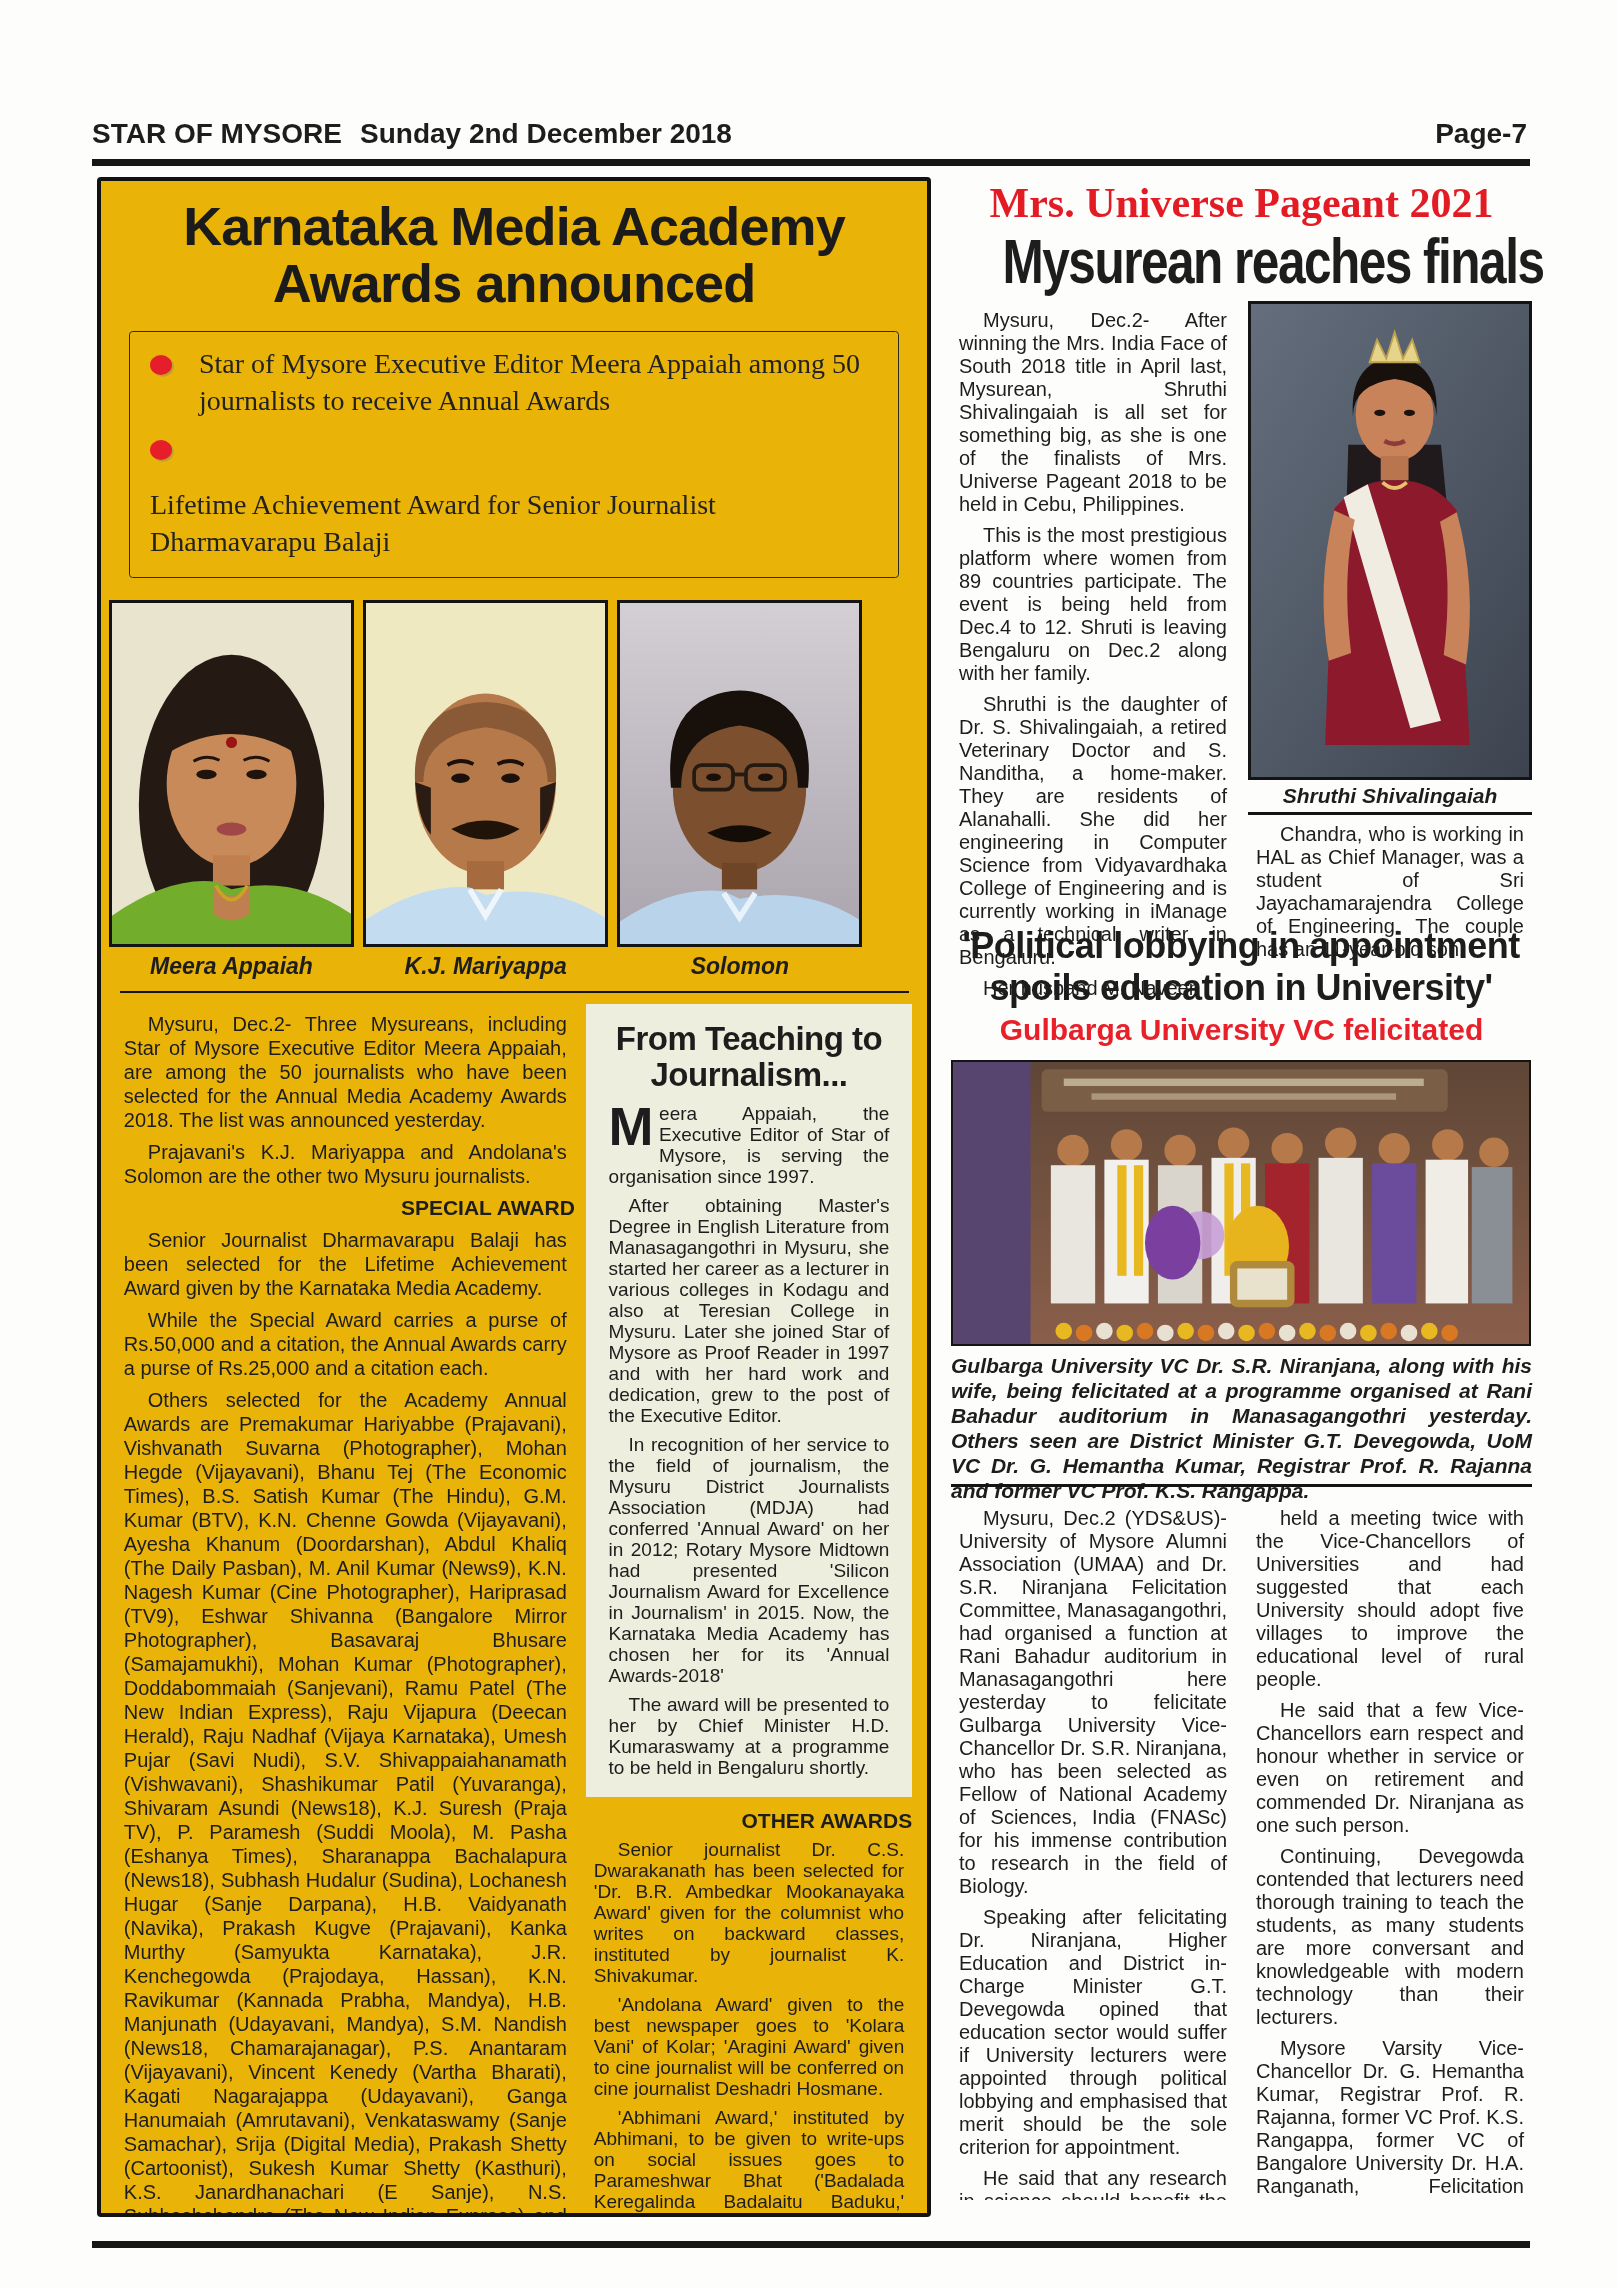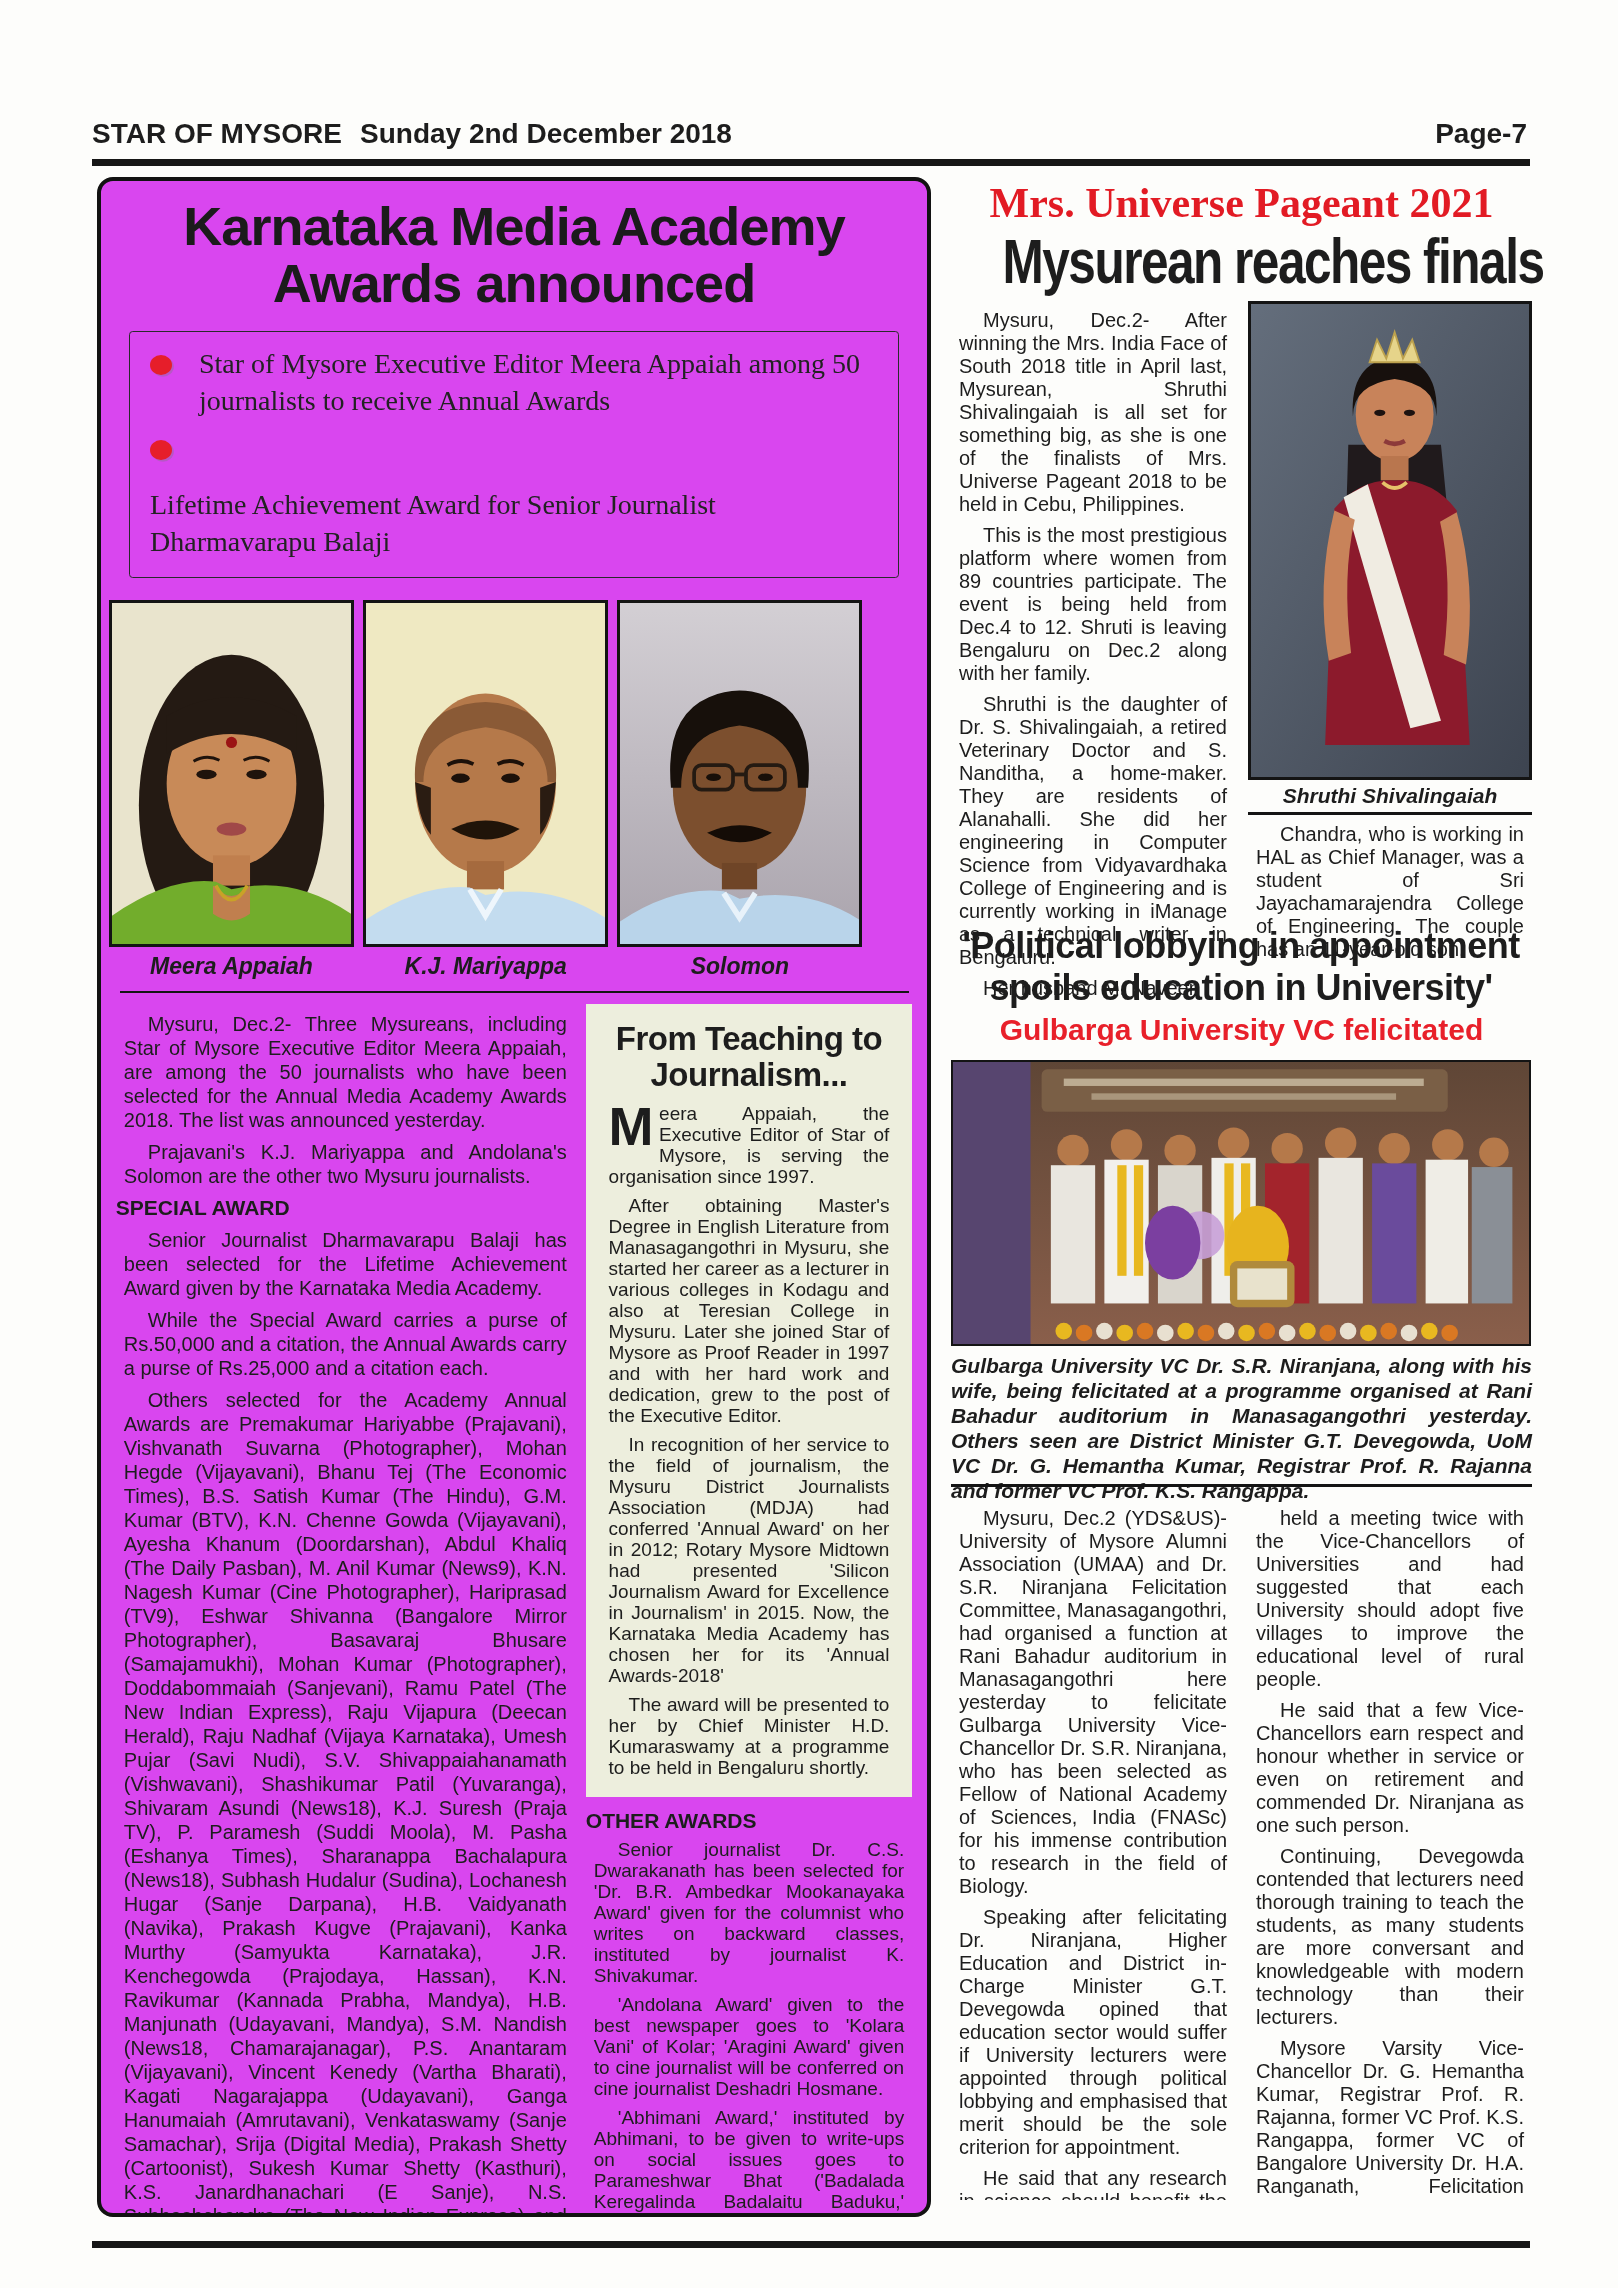--- a/index.html
+++ b/index.html
@@ -6,21 +6,21 @@
   body{
     width:1619px;height:2289px;position:relative;background:#fdfdfb;
     font-family:"Liberation Sans",sans-serif;color:#1d1d1d;overflow:hidden;
   }
   .abs{position:absolute;}
   
   .masthead{font-weight:bold;font-size:28px;letter-spacing:0;}
   .header-rule{background:#161616;}
   
   .big-box{
-    border:4.6px solid #121212;border-radius:16px;overflow:hidden;background:#d946ef;
+    border:4.6px solid #121212;border-radius:4px;overflow:hidden;background:#eab308;
   }
   .main-headline{
     text-align:center;font-weight:bold;font-size:54px;line-height:1.06;
     letter-spacing:-0.9px;margin:16.6px 9.2px 0;color:#1b1b1b;
   }
   .bullet-box{
     margin:18.5px 28px 0;border:1.8px solid #2a2a2a;border-radius:3.7px;padding:14.8px 20px 16.6px;
   }
   .bullet-item{display:flex;align-items:flex-start;gap:27px;
     font-family:"Liberation Serif",serif;font-size:28px;line-height:1.32;color:#222;}
@@ -30,21 +30,21 @@
   .photo-row{display:flex;gap:9.2px;padding:22px 20px 0 8px;}
   .photo-fig{width:245px;}
   .photo-frame{border:3.7px solid #141414;height:341px;background:#ddd;}
   .photo-frame svg{display:block;width:100%;height:100%;}
   .photo-caption{text-align:center;font-weight:bold;font-style:italic;font-size:23px;margin-top:5.5px;}
   .thin-rule{height:2.8px;background:#141414;margin:11px 18.5px 9.2px;}
   .body-row{display:flex;gap:11px;padding:1.8px 14.8px 0;height:1285px;overflow:hidden;}
   .col-wide{width:459px;font-size:20px;line-height:24px;text-align:justify;}
   .col-right{flex:1;font-size:19px;line-height:21px;text-align:justify;}
   .np p{margin:8px;text-indent:24px;}
-  .sect-head{text-align:left;font-weight:bold;font-size:21px;margin:3.7px 0;text-indent:0 !important;}
+  .sect-head{text-align:right;font-weight:bold;font-size:21px;margin:3.7px 0;text-indent:0 !important;}
   .green-box{background:#edeedd;padding:13px 14.8px 11px;}
   .green-title{text-align:center;font-weight:bold;font-size:33px;line-height:1.08;
     margin:3.7px 0 11px;letter-spacing:-0.5px;}
   .green-box p{text-indent:20px;}
   .green-box p.dropcap{text-indent:0;}
   .dropcap::first-letter{
     float:left;font-size:54px;line-height:42px;font-weight:bold;padding:1.8px 5.5px 0 0;}
   .other-awards{margin-top:13px;}
   
   .kicker{

